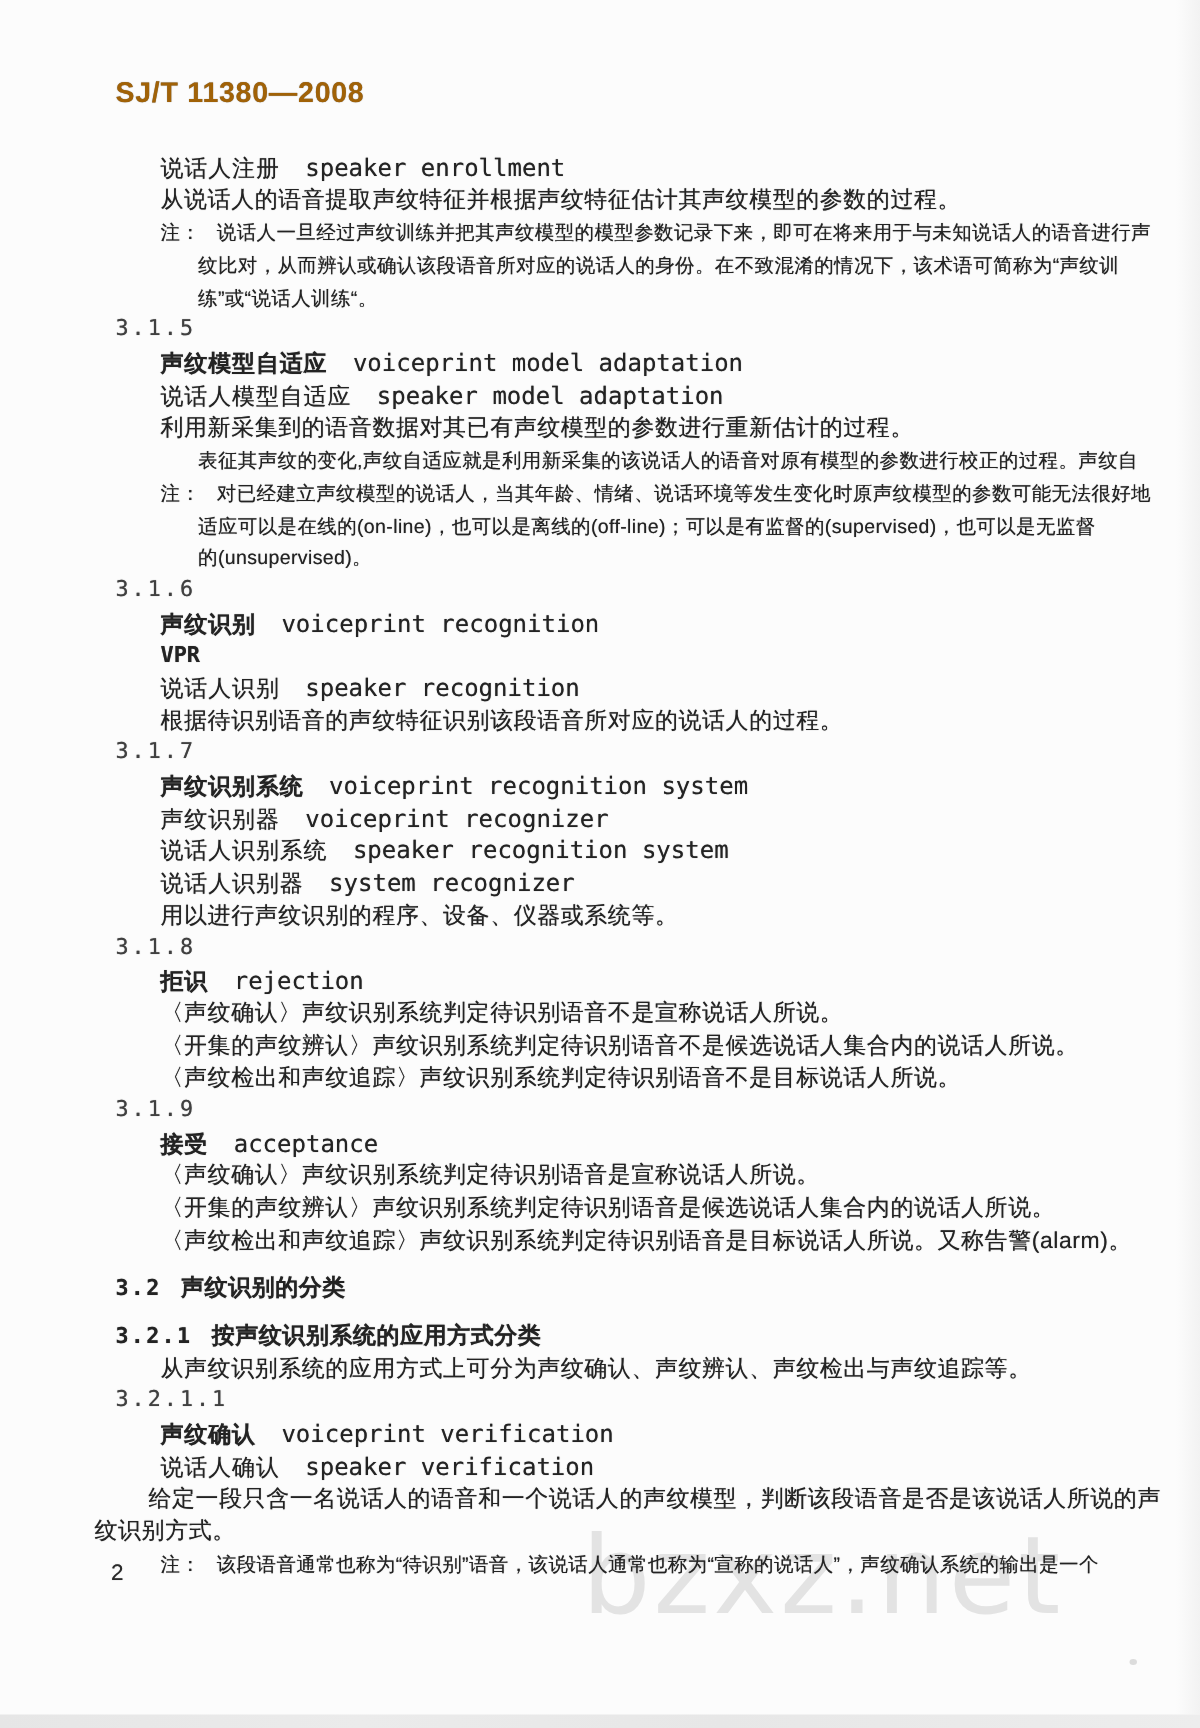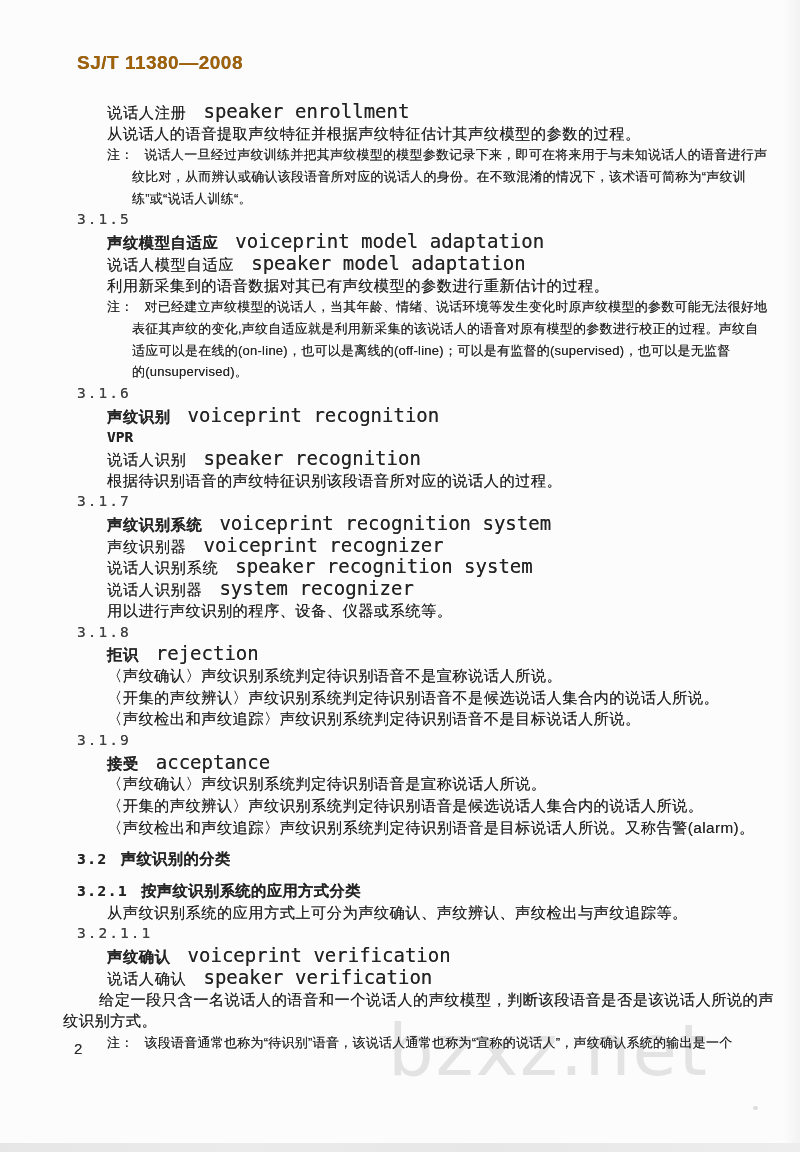--- a/index.html
+++ b/index.html
@@ -65,21 +65,21 @@
   .sec{
     margin-left:77px;
     font-family:"DejaVu Sans Mono", monospace;
     font-size:14.5px;letter-spacing:2px;color:#404040;
   }
   .term{margin-left:107px;}
   .term .zh{letter-spacing:.6px;}
   .term.b .zh{font-weight:bold;}
   .term .en{
     font-family:"DejaVu Sans Mono", monospace;
-    font-size:19px;margin-left:17px;letter-spacing:0;
+    font-size:16px;margin-left:17px;letter-spacing:0;
   }
   .term.b .en{font-weight:normal;}
   .en_line{
     margin-left:107px;
     font-family:"DejaVu Sans Mono", monospace;
     font-size:14.6px;font-weight:bold;letter-spacing:0;
   }
   .def{margin-left:107px;}
   .note_first{margin-left:107px;font-size:13px;letter-spacing:.25px;}
   .note_first .lbl{margin-right:11px;}
@@ -101,22 +101,22 @@
   <div class="doc-body">
       <div class="line term"><span class="zh">说话人注册</span><span class="en">speaker enrollment</span></div>
       <div class="line def">从说话人的语音提取声纹特征并根据声纹特征估计其声纹模型的参数的过程。</div>
       <div class="line note_first"><span class="lbl">注：</span><span>说话人一旦经过声纹训练并把其声纹模型的模型参数记录下来，即可在将来用于与未知说话人的语音进行声</span></div>
       <div class="line note_cont">纹比对，从而辨认或确认该段语音所对应的说话人的身份。在不致混淆的情况下，该术语可简称为“声纹训</div>
       <div class="line note_cont">练”或“说话人训练“。</div>
       <div class="line sec">3.1.5</div>
       <div class="line term b"><span class="zh">声纹模型自适应</span><span class="en">voiceprint model adaptation</span></div>
       <div class="line term"><span class="zh">说话人模型自适应</span><span class="en">speaker model adaptation</span></div>
       <div class="line def">利用新采集到的语音数据对其已有声纹模型的参数进行重新估计的过程。</div>
+      <div class="line note_cont">表征其声纹的变化,声纹自适应就是利用新采集的该说话人的语音对原有模型的参数进行校正的过程。声纹自</div>
       <div class="line note_first"><span class="lbl">注：</span><span>对已经建立声纹模型的说话人，当其年龄、情绪、说话环境等发生变化时原声纹模型的参数可能无法很好地</span></div>
-      <div class="line note_cont">表征其声纹的变化,声纹自适应就是利用新采集的该说话人的语音对原有模型的参数进行校正的过程。声纹自</div>
       <div class="line note_cont">适应可以是在线的(on-line)，也可以是离线的(off-line)；可以是有监督的(supervised)，也可以是无监督</div>
       <div class="line note_cont">的(unsupervised)。</div>
       <div class="line sec">3.1.6</div>
       <div class="line term b"><span class="zh">声纹识别</span><span class="en">voiceprint recognition</span></div>
       <div class="line en_line">VPR</div>
       <div class="line term"><span class="zh">说话人识别</span><span class="en">speaker recognition</span></div>
       <div class="line def">根据待识别语音的声纹特征识别该段语音所对应的说话人的过程。</div>
       <div class="line sec">3.1.7</div>
       <div class="line term b"><span class="zh">声纹识别系统</span><span class="en">voiceprint recognition system</span></div>
       <div class="line term"><span class="zh">声纹识别器</span><span class="en">voiceprint recognizer</span></div>

